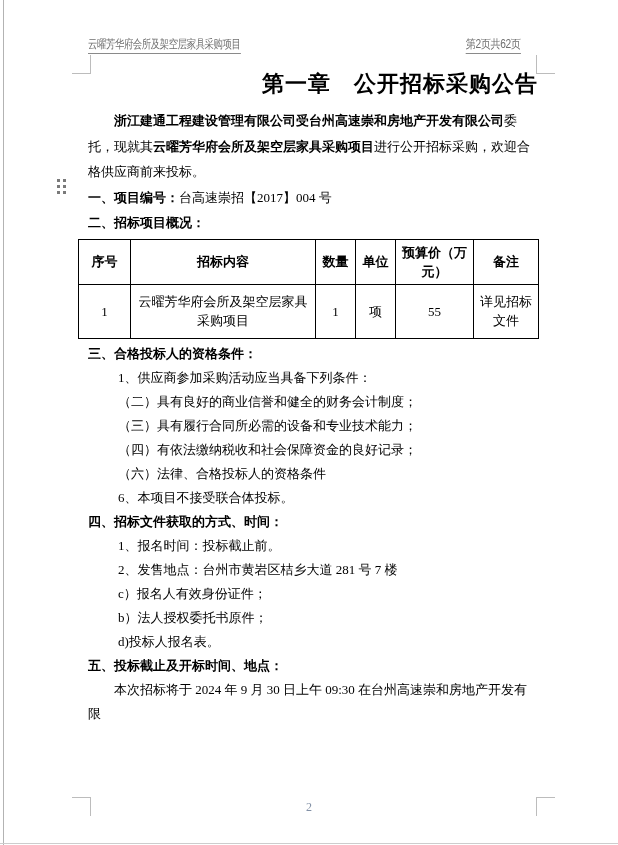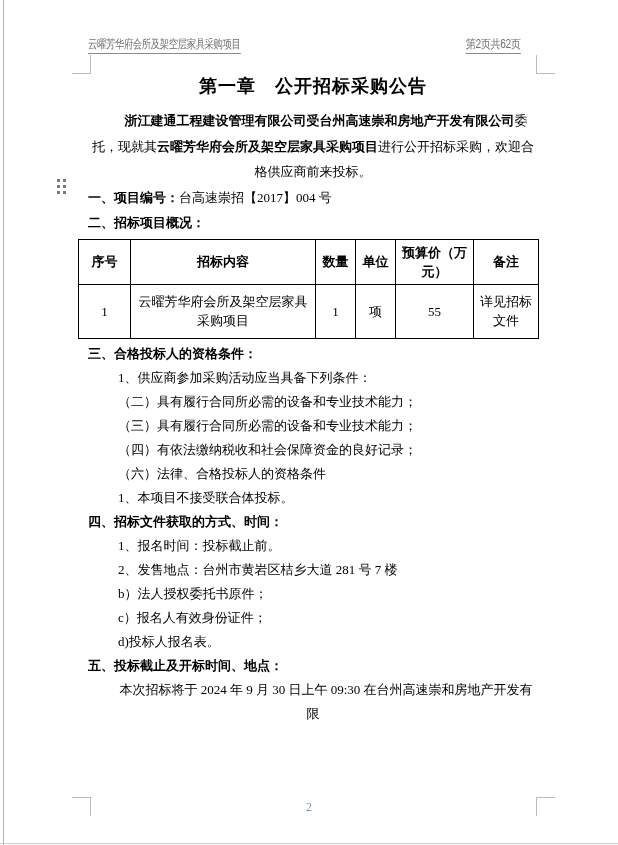--- a/index.html
+++ b/index.html
@@ -35,26 +35,26 @@
 
   
   .dots{position:absolute;left:57px;top:179px;display:grid;
     grid-template-columns:3px 3px;grid-auto-rows:3px;gap:3px;}
   .dots i{background:#7a7a7a;display:block;width:3px;height:3px;}
 
   
   .content{position:absolute;left:88px;top:70px;width:450px;font-size:13px;line-height:24px;}
   .content p{margin:0;}
   h1{
-    margin:0 0 6px 0;text-align:center;font-size:18px;font-weight:bold;
+    margin:0 0 6px 0;text-align:right;font-size:22px;font-weight:bold;
     letter-spacing:1px;line-height:32px;
-    font-family:Liberation Sans, sans-serif;
+    font-family:Liberation Mono, monospace;
   }
   .lg{line-height:25.5px;}
-  .indent{text-indent:2em;text-align:center;}
+  .indent{text-indent:2em;}
   .bold{font-weight:bold;}
   .item{padding-left:30px;}
 
   table{
     border-collapse:collapse;width:460px;margin:3px 4px 3px -10px;
     table-layout:fixed;font-size:13px;
   }
   th,td{border:1px solid #000;text-align:center;vertical-align:middle;padding:1px 2px;line-height:19px;}
   tr.thead{height:45px;}
   tr.trow{height:54px;}
@@ -120,30 +120,30 @@
       <td>1</td>
       <td>项</td>
       <td>55</td>
       <td>详见招标文件</td>
     </tr>
   </tbody>
     </table>
 
   <p class="bold">三、合格投标人的资格条件：</p>
   <p class="item">1、供应商参加采购活动应当具备下列条件：</p>
-  <p class="item">（二）具有履行合同所必需的设备和专业技术能力；</p>
+  <p class="item">（二）具有良好的商业信誉和健全的财务会计制度；</p>
   <p class="item">（三）具有履行合同所必需的设备和专业技术能力；</p>
   <p class="item">（四）有依法缴纳税收和社会保障资金的良好记录；</p>
   <p class="item">（六）法律、合格投标人的资格条件</p>
-  <p class="item">1、本项目不接受联合体投标。</p>
+  <p class="item">6、本项目不接受联合体投标。</p>
 
   <p class="bold">四、招标文件获取的方式、时间：</p>
   <p class="item">1、报名时间：投标截止前。</p>
   <p class="item">2、发售地点：台州市黄岩区桔乡大道 281 号 7 楼</p>
+  <p class="item">c）报名人有效身份证件；</p>
   <p class="item">b）法人授权委托书原件；</p>
-  <p class="item">c）报名人有效身份证件；</p>
   <p class="item">d)投标人报名表。</p>
 
   <p class="bold">五、投标截止及开标时间、地点：</p>
   <p class="indent">本次招标将于 2024 年 9 月 30 日上午 09:30 在台州高速崇和房地产开发有限</p>
 </div>
 
 <div class="footer">2</div>
 
 </body></html>

